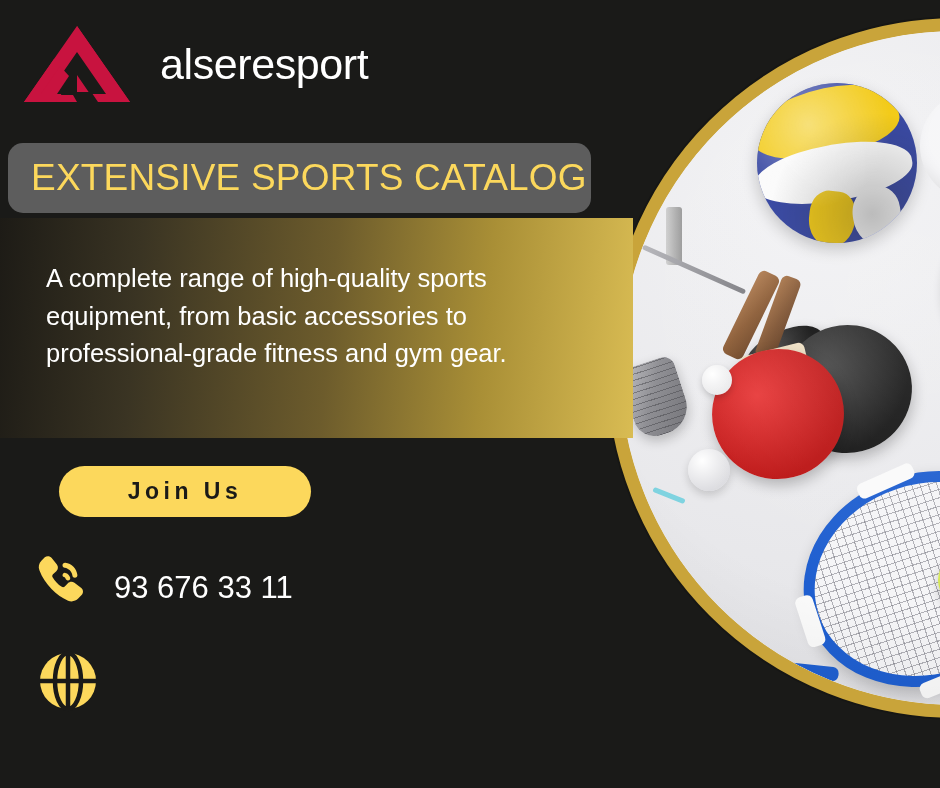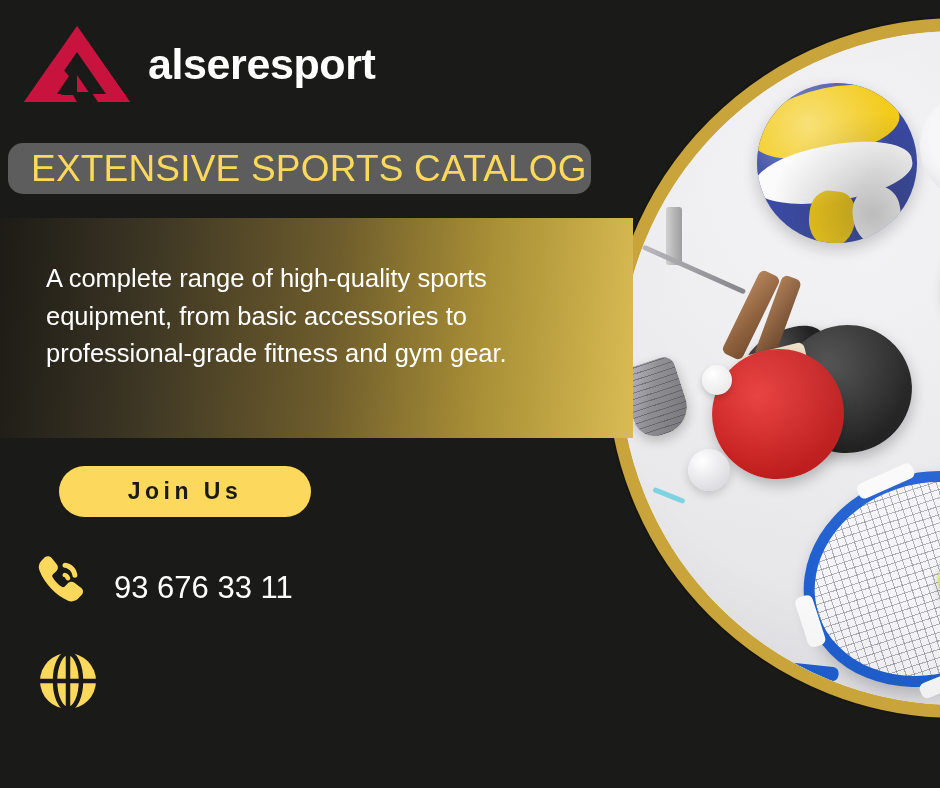--- a/index.html
+++ b/index.html
@@ -124,25 +124,25 @@
            background:radial-gradient(circle at 34% 30%, #e7f57a, #c7dc3a 72%);
            box-shadow:0 5px 12px rgba(0,0,0,0.2); }
 
   .photo-vignette { position:absolute; inset:0; border-radius:50%;
            background:radial-gradient(circle at 42% 38%, rgba(255,255,255,0.12), rgba(0,0,0,0) 55%, rgba(0,0,0,0.10) 100%);
            pointer-events:none; }
 
   
   .logo-row { position:absolute; left:24px; top:26px; display:flex; align-items:center; gap:18px; }
   .logo-mark { width:106px; height:76px; display:block; }
-  .brand { color:#ffffff; font-size:43px; font-weight:700; letter-spacing:-0.4px; line-height:1; }
+  .brand { color:#ffffff; font-size:43px; font-weight:400; letter-spacing:-0.4px; line-height:1;margin-left:12px; }
 
   
   .headline-box {
-    position:absolute; left:8px; top:143px; width:583px; height:51px;
+    position:absolute; left:8px; top:143px; width:583px; height:70px;
     background:#5d5d5d; border-radius:15px;
     display:flex; align-items:center;
   }
   .headline {
     color:#fcd85c; font-size:37px; font-weight:400; letter-spacing:0.2px;
     padding-left:23px; white-space:nowrap;
   }
 
   
   .desc-band {

